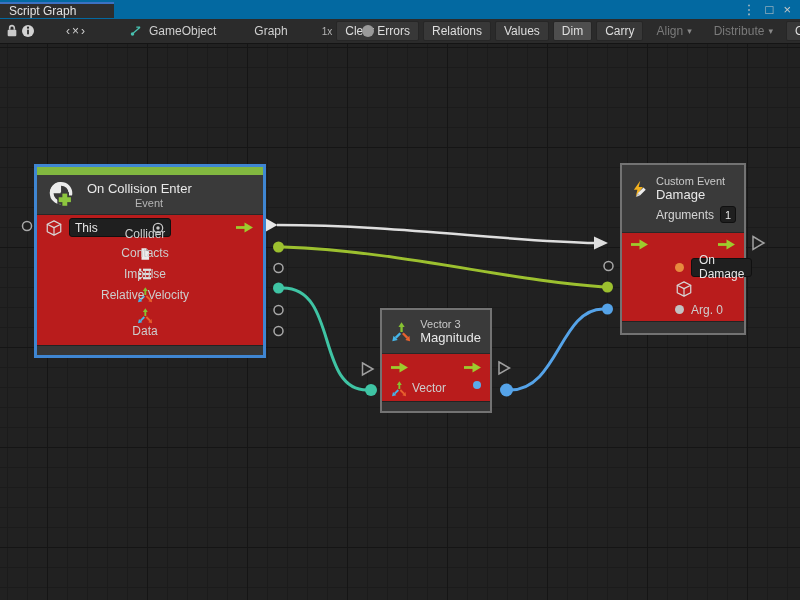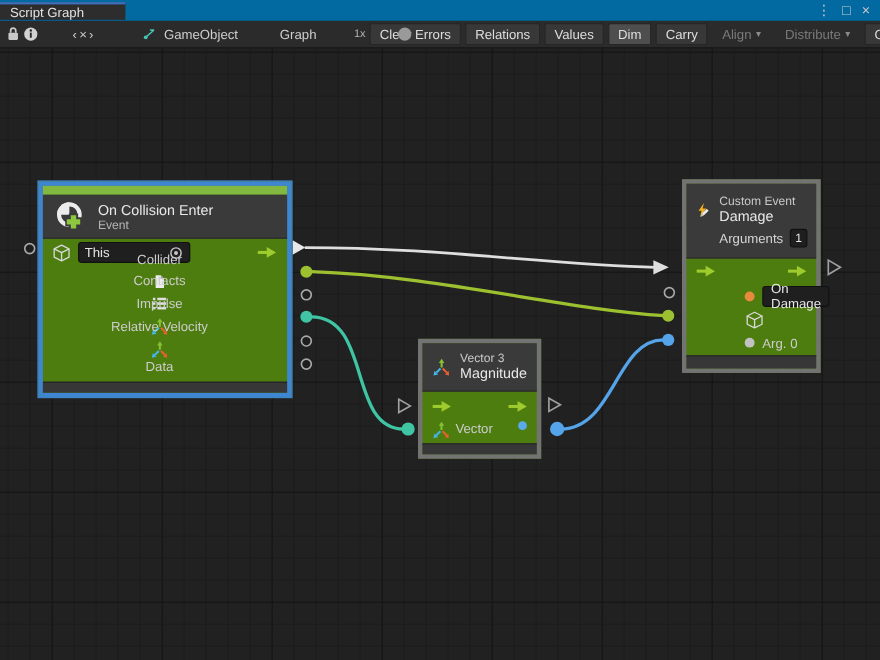--- a/index.html
+++ b/index.html
@@ -41,25 +41,25 @@
     background-image:
       linear-gradient(to right, #151515 1px, transparent 1px),
       linear-gradient(to bottom, #151515 1px, transparent 1px),
       linear-gradient(to right, #1b1b1b 1px, transparent 1px),
       linear-gradient(to bottom, #1b1b1b 1px, transparent 1px);
     background-size:100px 100px, 100px 100px, 20px 20px, 20px 20px;
     background-position:47px 3px, 47px 3px, 7px 3px, 7px 3px; }
   #wires { position:absolute; top:44px; left:0; }
 
   
-  .node { position:absolute; background:#4d7c0f; border:4px solid #737373; }
+  .node { position:absolute; background:#b91c1c; border:2px solid #737373; }
   .node.selected { border-color:#3f86d2; box-shadow:0 0 0 1px #3f86d2; }
   .node-header { background:#3a3a3a; display:flex; align-items:center; }
   .node-title { color:#e8e8e8; font-size:13px; }
-  .node-subtitle { color:#b5b5b5; font-size:11px; margin-top:1px; }
+  .node-subtitle { color:#b5b5b5; font-size:11px; margin-top:1px;margin-left:48px; }
   .node-cat { color:#c9c9c9; font-size:11px; }
   .node-footer { height:10px; background:#373737; border-top:1px solid #232323; }
 
   #node-oce { left:35px; top:165px; width:230px; }
   .event-strip { height:8px; background:#82b840; }
   .oce-header { height:40px; padding:0 10px; gap:10px; border-bottom:1px solid #282828; }
   .oce-this-row { height:25px; display:flex; align-items:center; padding:0 10px 0 8px; gap:6px; }
   .field { background:#1f1f1f; border:1px solid #101010; border-radius:3px;
            display:flex; align-items:center; color:#e6e6e6; font-size:12px; padding:0 5px; }
   .this-field { width:102px; height:19px; justify-content:space-between; }

